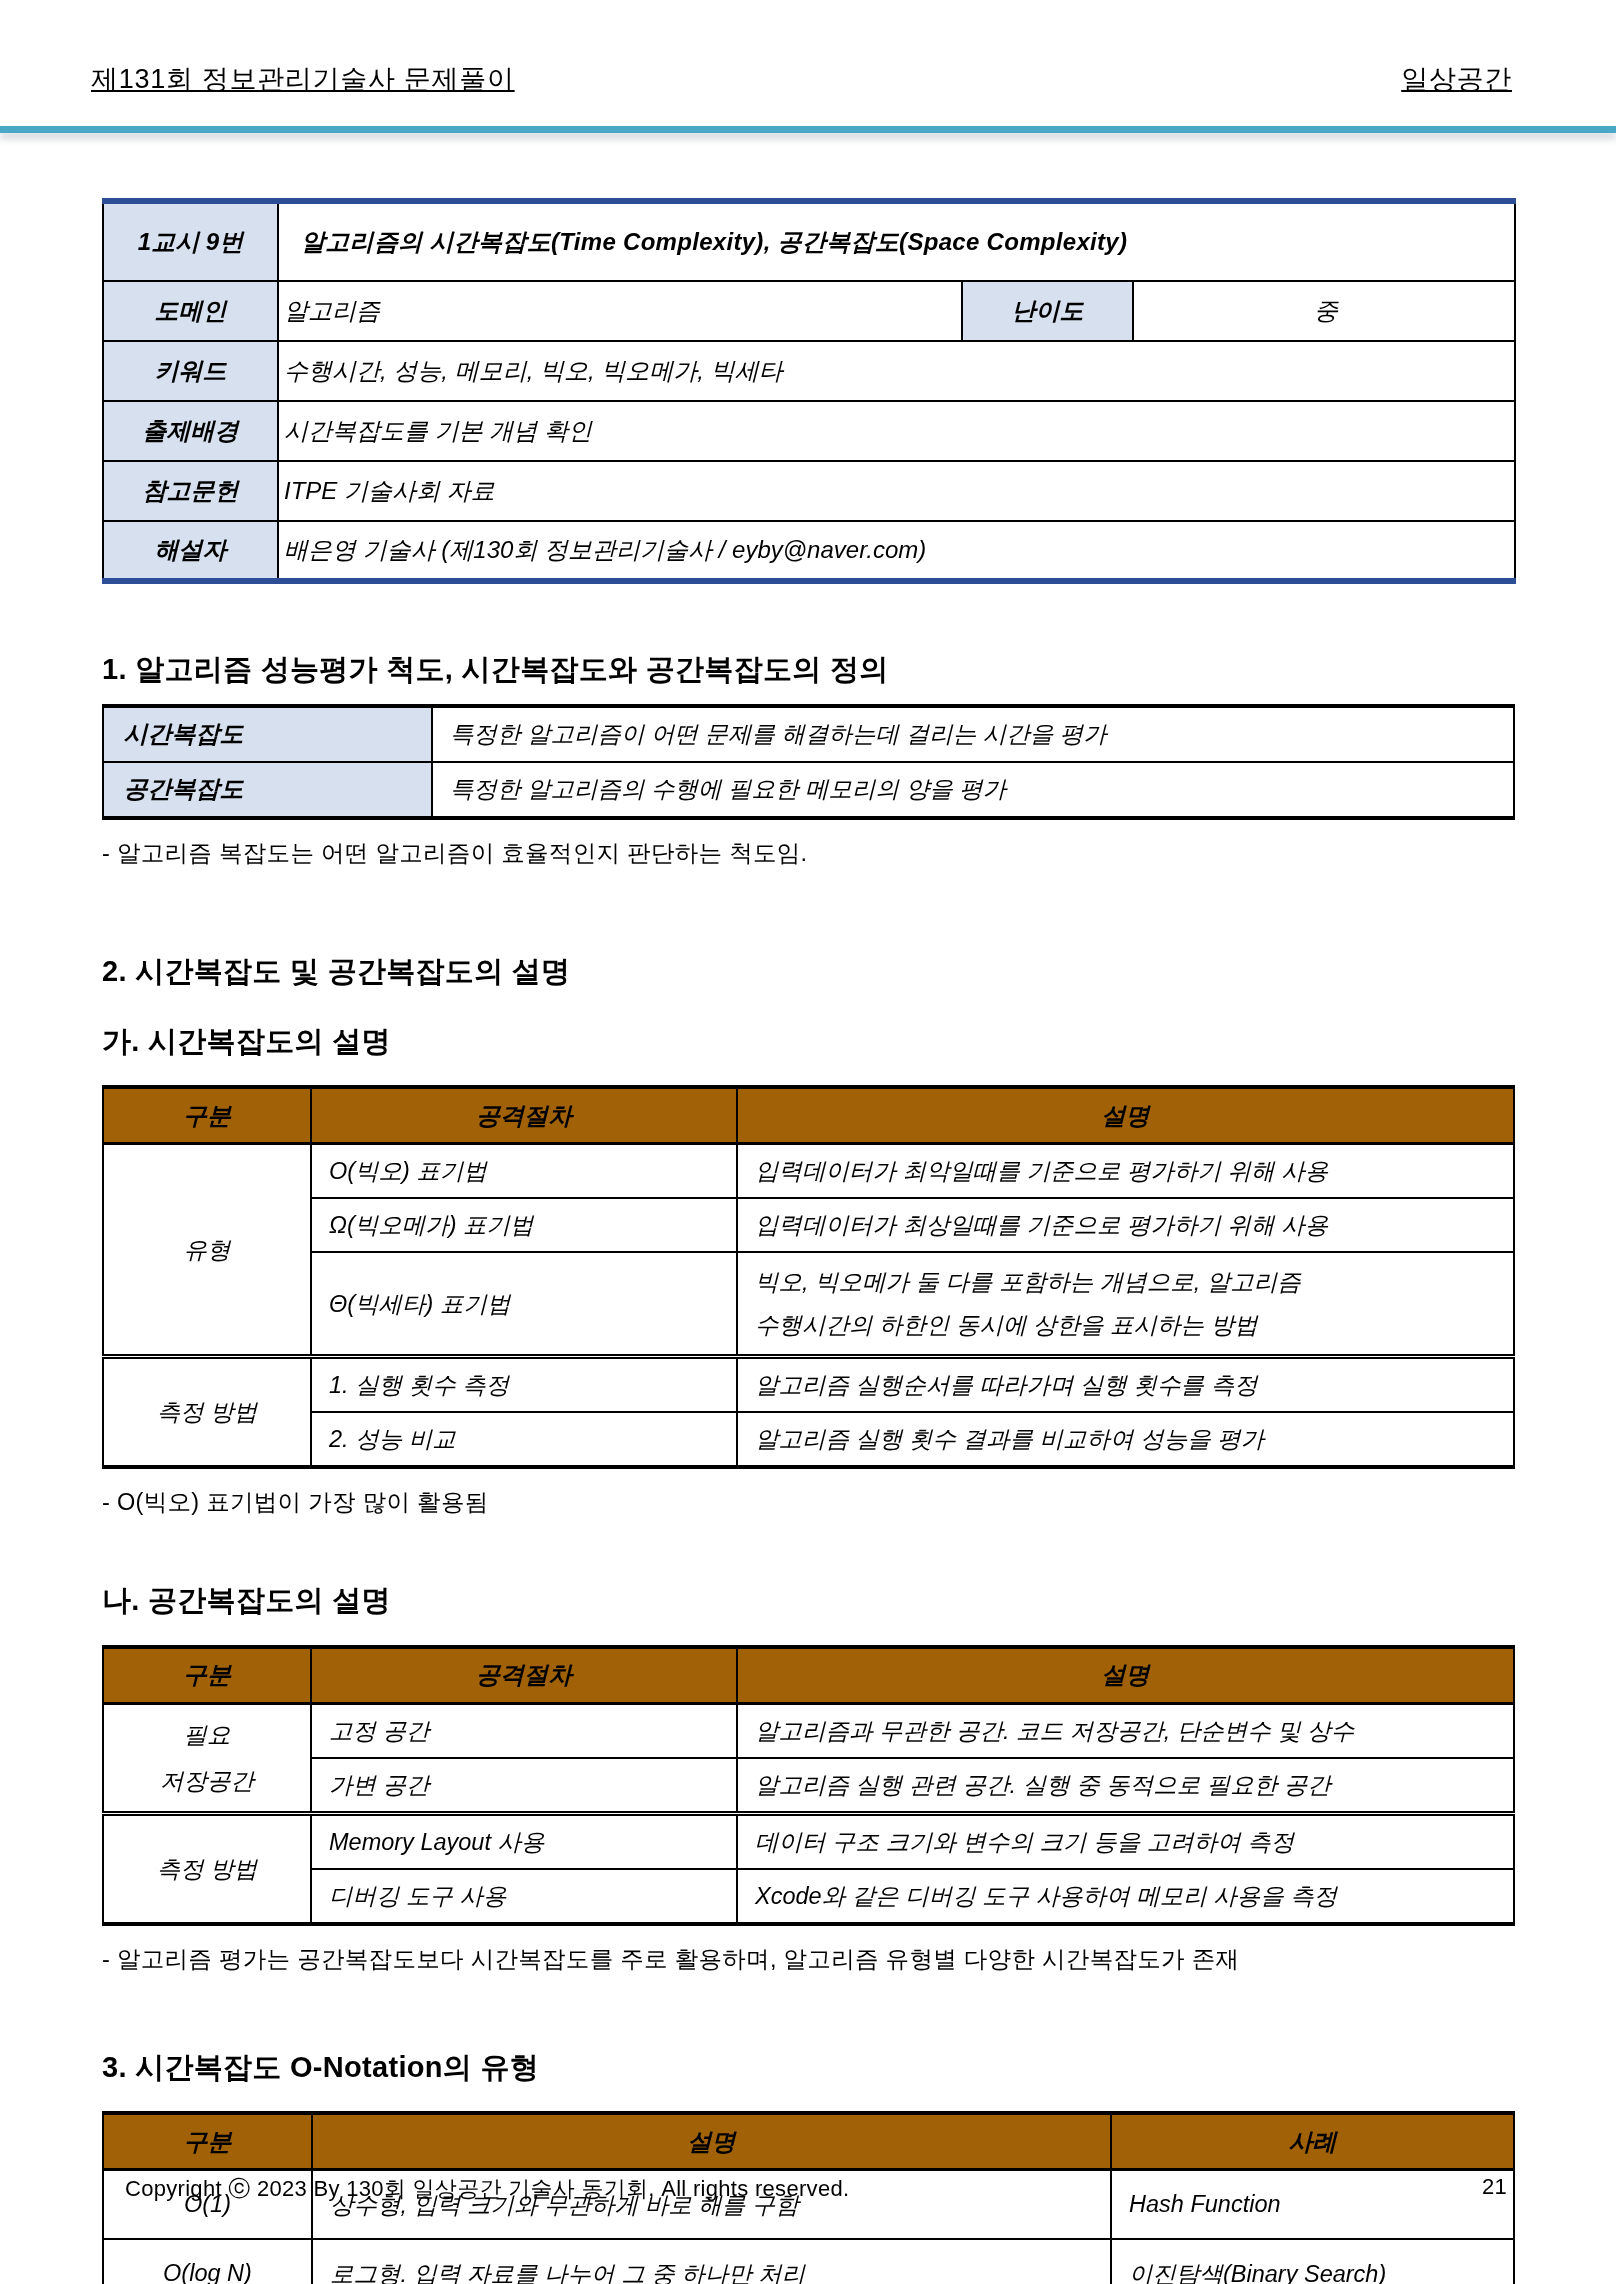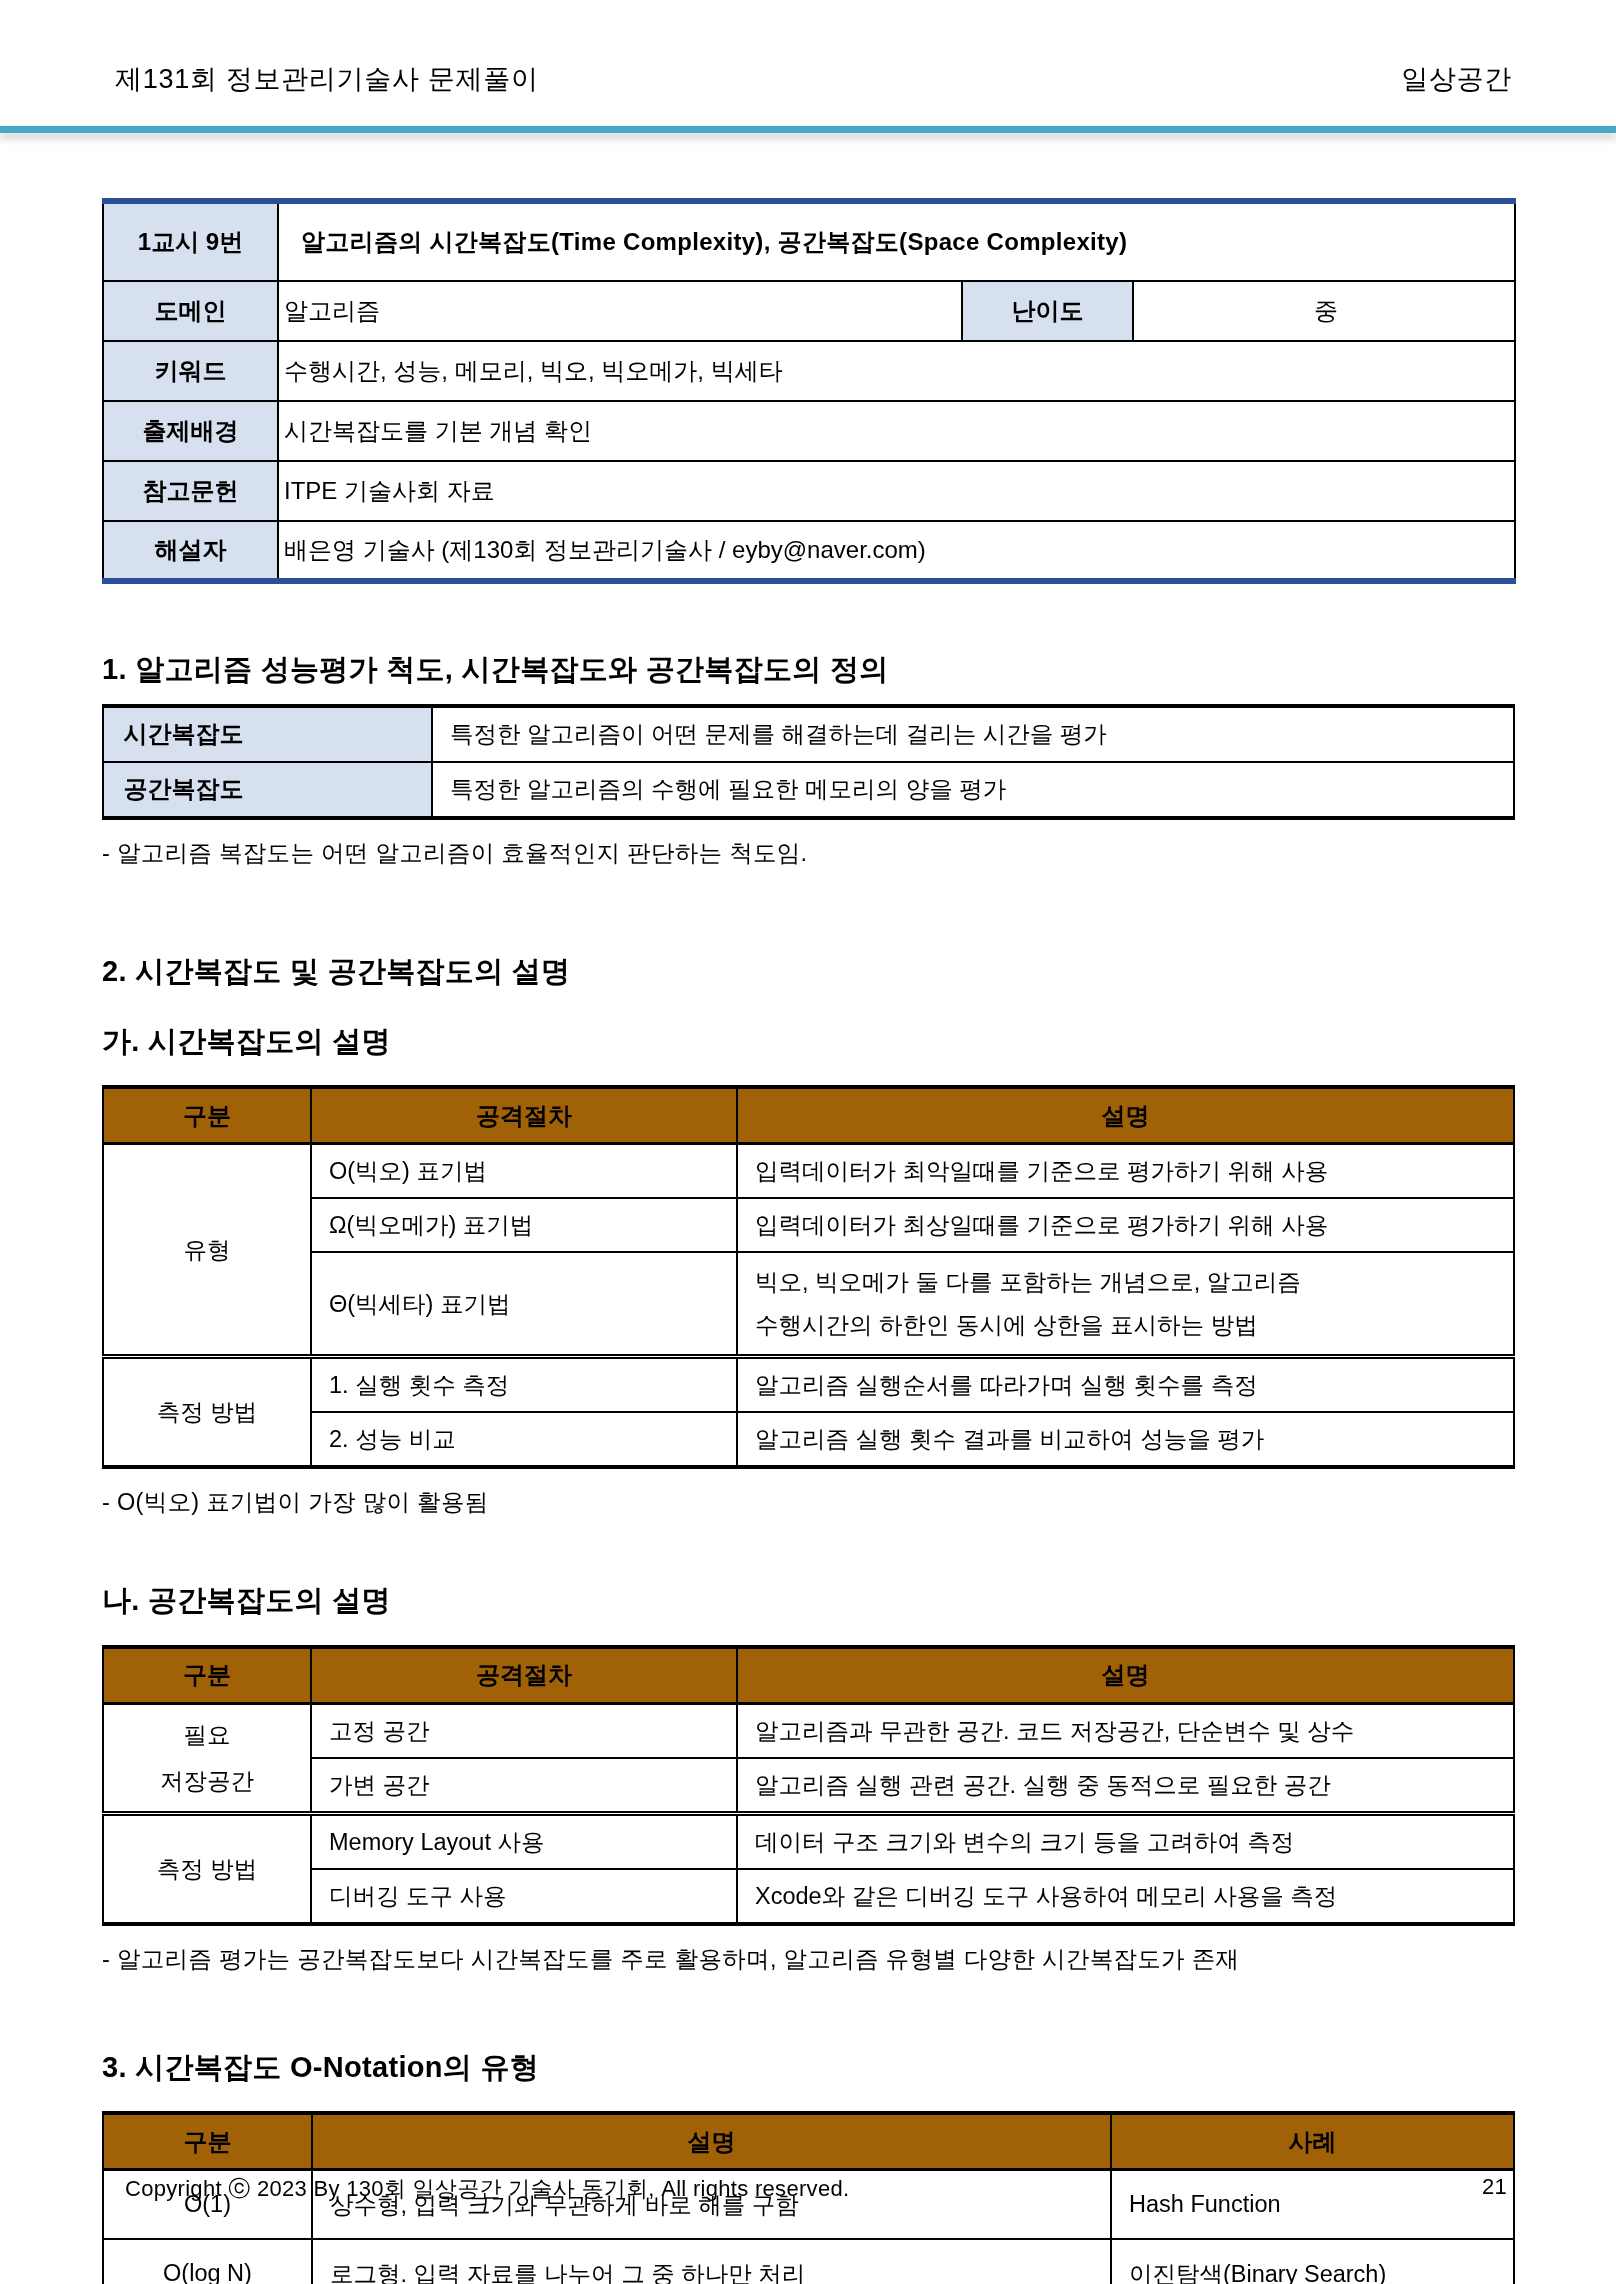--- a/index.html
+++ b/index.html
@@ -10,37 +10,38 @@
     background:#ffffff;
     color:#000;
     font-family:"Liberation Sans","DejaVu Sans",sans-serif;
     overflow:hidden;
   }
   
   .topbar{
     display:flex;
     justify-content:space-between;
     align-items:flex-end;
-    padding:61px 104px 0 115px;
+    padding:61px 104px 0 91px;
     font-size:27px;
     letter-spacing:0.7px;
+    text-decoration:underline;
   }
   .rule{
     margin-top:29px;
     height:6.5px;
     background:#49a9c5;
     box-shadow:0 5.9px 7.8px rgba(125,135,145,0.35);
   }
   
   .content{margin-left:102px;width:1411px;}
   .sec-heading{font-size:29px;font-weight:700;letter-spacing:0.3px;}
   .note{font-size:23.5px;margin-top:17px;letter-spacing:0.3px;}
   
   table{border-collapse:collapse;table-layout:fixed;width:1411px;}
-  td,th{overflow:hidden;}
+  td,th{overflow:hidden;font-style:italic;}
   .info-table{
     margin-top:65px;
     border-top:6.5px solid #2b4e96;
     border-bottom:6.5px solid #2b4e96;
     border-left:2px solid #000;
     border-right:2px solid #000;
   }
   .info-table td{border:2px solid #000;font-size:24px;}
   .info-table tr{height:60px;}
   .info-table tr.title-row{height:80px;}

